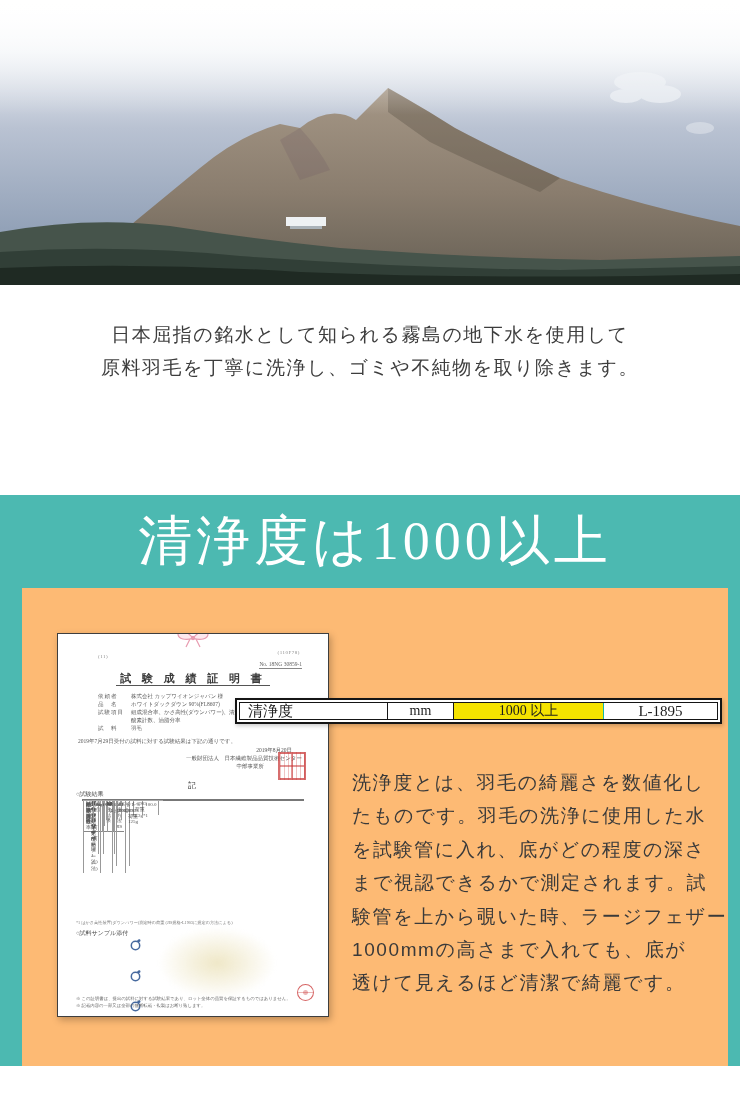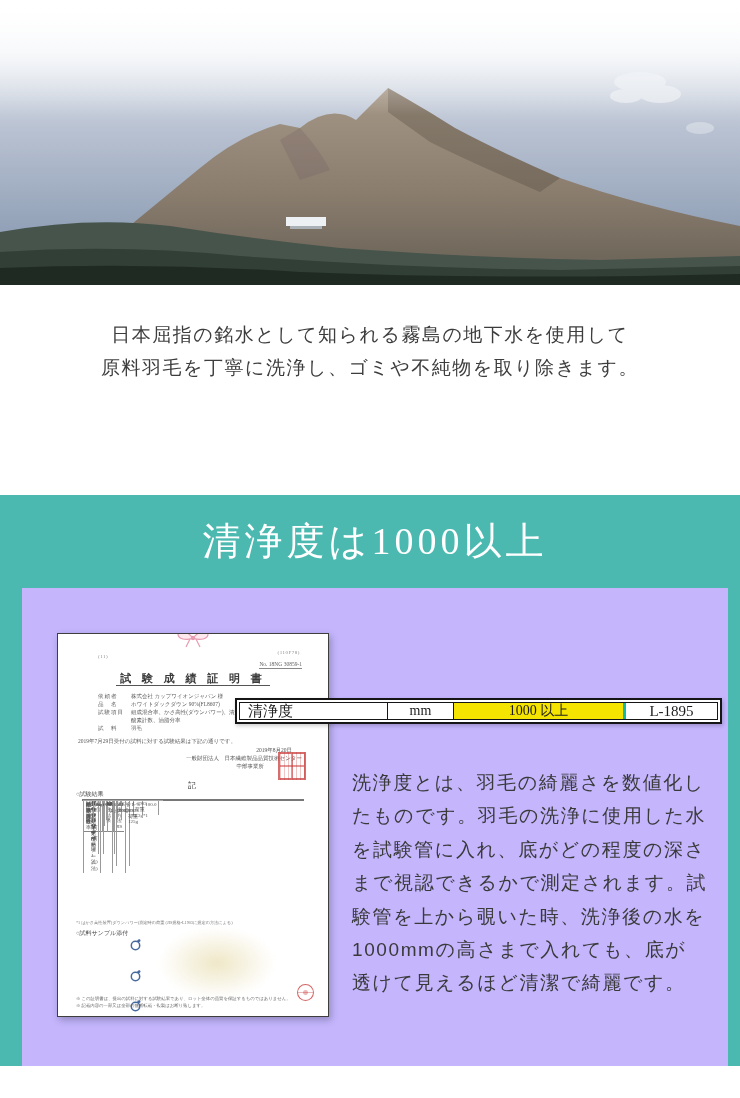--- a/index.html
+++ b/index.html
@@ -11,22 +11,22 @@
   .hero svg{display:block;width:740px;height:285px;}
 
   
   .intro{height:210px;box-sizing:border-box;padding-top:16px;text-align:center;background:#fff;}
   .intro-heading{margin:0;font-family:"Liberation Serif","DejaVu Serif",serif;font-size:33px;font-weight:700;letter-spacing:3px;color:#2d2d2d;}
   .intro-body{margin:17px 0 0;font-size:19px;line-height:33px;letter-spacing:1.5px;color:#3d3d3d;white-space:pre-line;}
 
   
   .teal{background:#4cb9b1;padding:0 12px 9px 22px;height:571px;box-sizing:border-box;}
   .banner{height:93px;display:flex;align-items:center;justify-content:center;}
-  .banner-title{font-family:"Liberation Serif","DejaVu Serif",serif;font-size:38px;letter-spacing:4px;color:#ffffff;}
-  .panel{position:relative;background:#c4b5fd;height:478px;}
+  .banner-title{font-family:"Liberation Serif","DejaVu Serif",serif;font-size:54px;letter-spacing:4px;color:#ffffff;}
+  .panel{position:relative;background:#fdba74;height:478px;}
 
   
   .certificate{position:absolute;left:35px;top:45px;width:270px;height:382px;background:#fff;
     border:1px solid #3e3e3e;box-shadow:2px 3px 7px rgba(0,0,0,.25);overflow:hidden;
     font-family:"Liberation Serif","DejaVu Serif",serif;color:#555;}
   .certificate *{position:absolute;}
   .bow{top:-7px;left:50%;transform:translateX(-50%);width:36px;height:22px;}
   .doc-meta{font-size:5px;color:#8a8a8a;letter-spacing:.5px;}
   .doc-meta-left{top:20px;left:40px;}
   .doc-meta-right{top:16px;right:28px;}
@@ -73,21 +73,21 @@
       linear-gradient(rgba(200,50,50,.35),rgba(200,50,50,.35)) 0 50%/100% 1px no-repeat;}
 
   
   .callout{position:absolute;left:213px;top:110px;width:487px;height:26px;background:#fff;
     border:2px solid #151515;padding:2px;box-sizing:border-box;box-shadow:1px 2px 4px rgba(0,0,0,.2);}
   .callout-inner{display:flex;height:100%;border:1px solid #151515;box-sizing:border-box;
     font-family:"Liberation Serif","DejaVu Serif",serif;font-size:14px;color:#1c1c1c;}
   .c-cell{display:flex;align-items:center;justify-content:center;box-sizing:border-box;}
   .c-item{width:148px;justify-content:flex-start;padding-left:8px;border-right:1px solid #151515;font-size:15px;}
   .c-unit{width:66px;border-right:1px solid #151515;}
-  .c-value{width:172px;border-right:3px solid #14b8a6;background:#f5e300;}
+  .c-value{width:150px;border-right:1px solid #14b8a6;background:#f5e300;}
   .c-code{flex:1;font-size:15px;}
 
   
   .desc{position:absolute;left:330px;top:178px;width:378px;margin:0;
     font-size:19px;line-height:33.4px;letter-spacing:1.6px;color:#3a3a3a;white-space:pre-line;}
 </style>
 </head>
 <body>
 
 <div class="page">
@@ -360,20 +360,20 @@
           <div class="c-cell c-unit">mm</div>
           <div class="c-cell c-value">1000 以上</div>
           <div class="c-cell c-code">L-1895</div>
         </div>
       </div>
 
       <p class="desc">洗浄度とは、羽毛の綺麗さを数値化し
 たものです。羽毛の洗浄に使用した水
 を試験管に入れ、底がどの程度の深さ
 まで視認できるかで測定されます。試
-験管を上から覗いた時、洗浄後の水を
+験管を上から覗いた時、ラージフェザー
 1000mmの高さまで入れても、底が
 透けて見えるほど清潔で綺麗です。</p>
 
     </div>
   </section>
 
 </div>
 
 </body></html>

